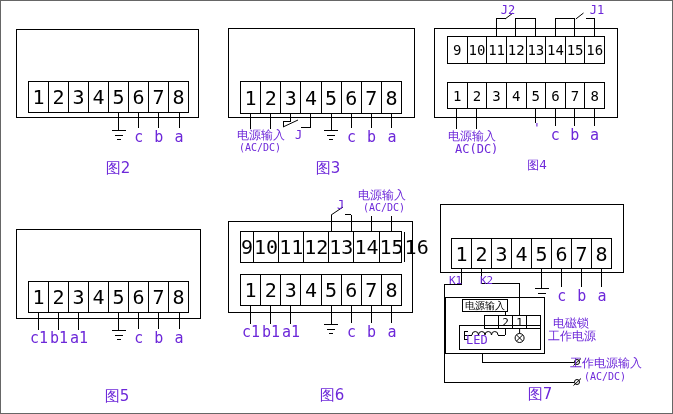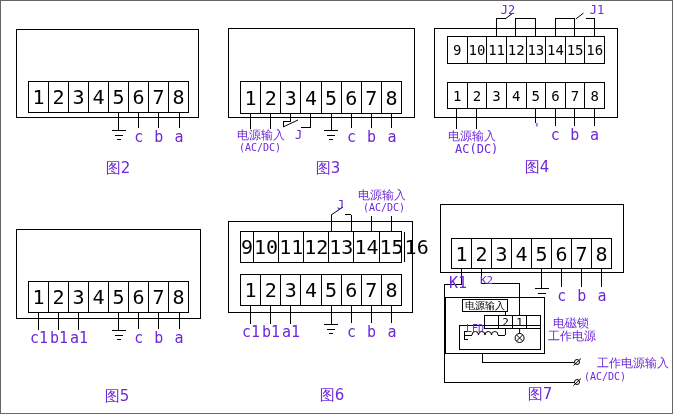--- a/index.html
+++ b/index.html
@@ -146,21 +146,21 @@
       <div class="cell f14">8</div>
     </div>
     <div class="t mono ctr" style="left:83px;top:3px;font-size:12px">J2</div>
     <div class="t mono ctr" style="left:172px;top:3px;font-size:12px">J1</div>
     <div class="t cjk" style="left:23px;top:129px;font-size:12px">电源输入</div>
     <div class="t mono" style="left:30px;top:142px;font-size:12px">AC(DC)</div>
     <div class="t mono" style="left:108px;top:120px;font-size:13px">'</div>
     <div class="t mono ctr" style="left:130.2px;top:126px;font-size:15px">c</div>
     <div class="t mono ctr" style="left:149.8px;top:126px;font-size:15px">b</div>
     <div class="t mono ctr" style="left:169.5px;top:126px;font-size:15px">a</div>
-    <div class="t cjk ctr" style="left:112px;top:158px;font-size:15px">图4</div>
+    <div class="t cjk ctr" style="left:112px;top:158px;font-size:12px">图4</div>
   </div>
 
   <div class="fig" style="left:0;top:200px;width:224px;height:214px">
     <div class="box" style="left:15px;top:28px;width:185px;height:90px"></div>
     <svg class="ol" width="224" height="214">
       <line x1="37.1" y1="112" x2="37.1" y2="129"></line>
       <line x1="57.2" y1="112" x2="57.2" y2="129"></line>
       <line x1="77.4" y1="112" x2="77.4" y2="129"></line>
       <g>
         <line x1="117.6" y1="112" x2="117.6" y2="129.5"></line>
@@ -291,34 +291,34 @@
     <div class="strip" style="left:16px;top:47px;width:161px;height:31px">
       <div class="cell f20">1</div>
       <div class="cell f20">2</div>
       <div class="cell f20">3</div>
       <div class="cell f20">4</div>
       <div class="cell f20">5</div>
       <div class="cell f20">6</div>
       <div class="cell f20">7</div>
       <div class="cell f20">8</div>
     </div>
-    <div class="t mono" style="left:14px;top:84px;font-size:15px">K1</div>
+    <div class="t mono" style="left:14px;top:84px;font-size:11px">K1</div>
     <div class="t mono" style="left:45px;top:84px;font-size:11px">K2</div>
     <div class="t mono ctr" style="left:126.7px;top:97px;font-size:15px">c</div>
     <div class="t mono ctr" style="left:146.8px;top:97px;font-size:15px">b</div>
     <div class="t mono ctr" style="left:166.9px;top:97px;font-size:15px">a</div>
     <div class="box" style="left:27px;top:108px;width:46px;height:13px;display:flex;align-items:center;justify-content:center;font-size:10px">电源输入</div>
     <div class="strip" style="left:49px;top:124px;width:57px;height:14px">
       <div class="cell f11"></div>
       <div class="cell f11">2</div>
       <div class="cell f11">1</div>
       <div class="cell f11"></div>
     </div>
     <div class="box" style="left:24px;top:134px;width:82px;height:25px;background:transparent"></div>
-    <div class="t mono" style="left:31px;top:132px;font-size:10px">LED</div>
+    <div class="t mono" style="left:31px;top:143px;font-size:12px">LED</div>
     <div class="t cjk" style="left:118px;top:126px;font-size:12px">电磁锁</div>
     <div class="t cjk" style="left:113px;top:139px;font-size:12px">工作电源</div>
-    <div class="t cjk" style="left:162px;top:166px;font-size:12px">工作电源输入</div>
+    <div class="t cjk" style="left:135px;top:166px;font-size:12px">工作电源输入</div>
     <div class="t mono" style="left:149px;top:180px;font-size:10px">(AC/DC)</div>
     <div class="t cjk ctr" style="left:105px;top:195px;font-size:15px">图7</div>
   </div>
 
 </div>
 
 </body></html>

